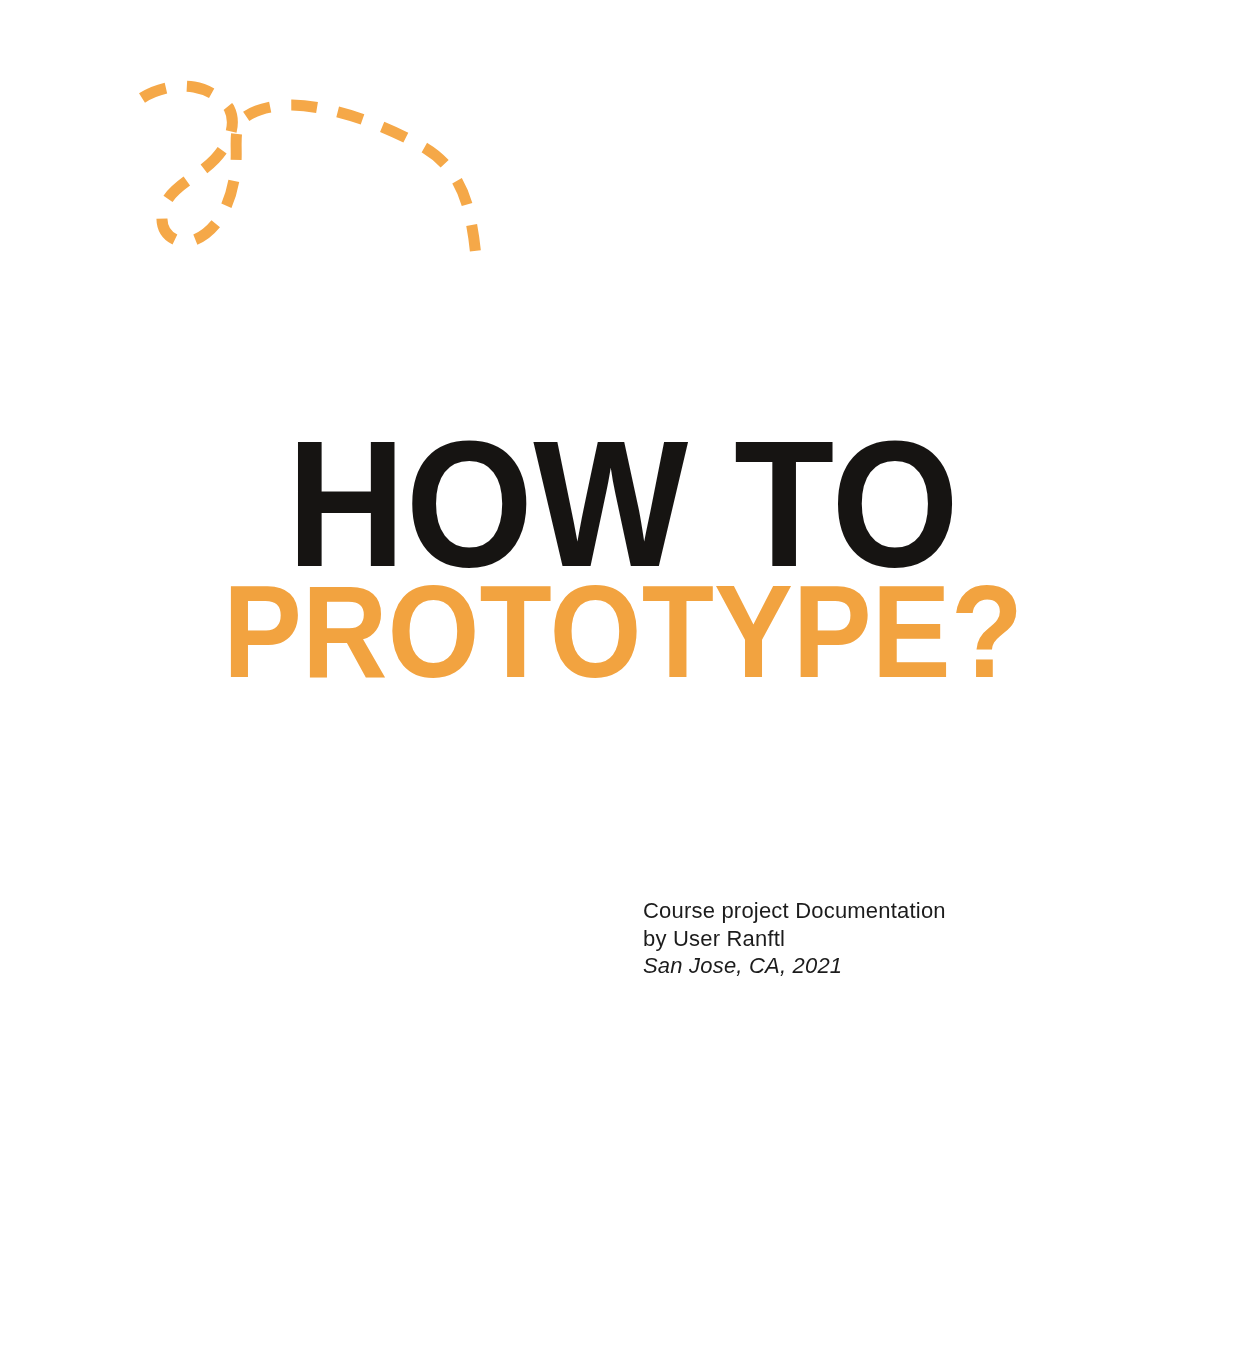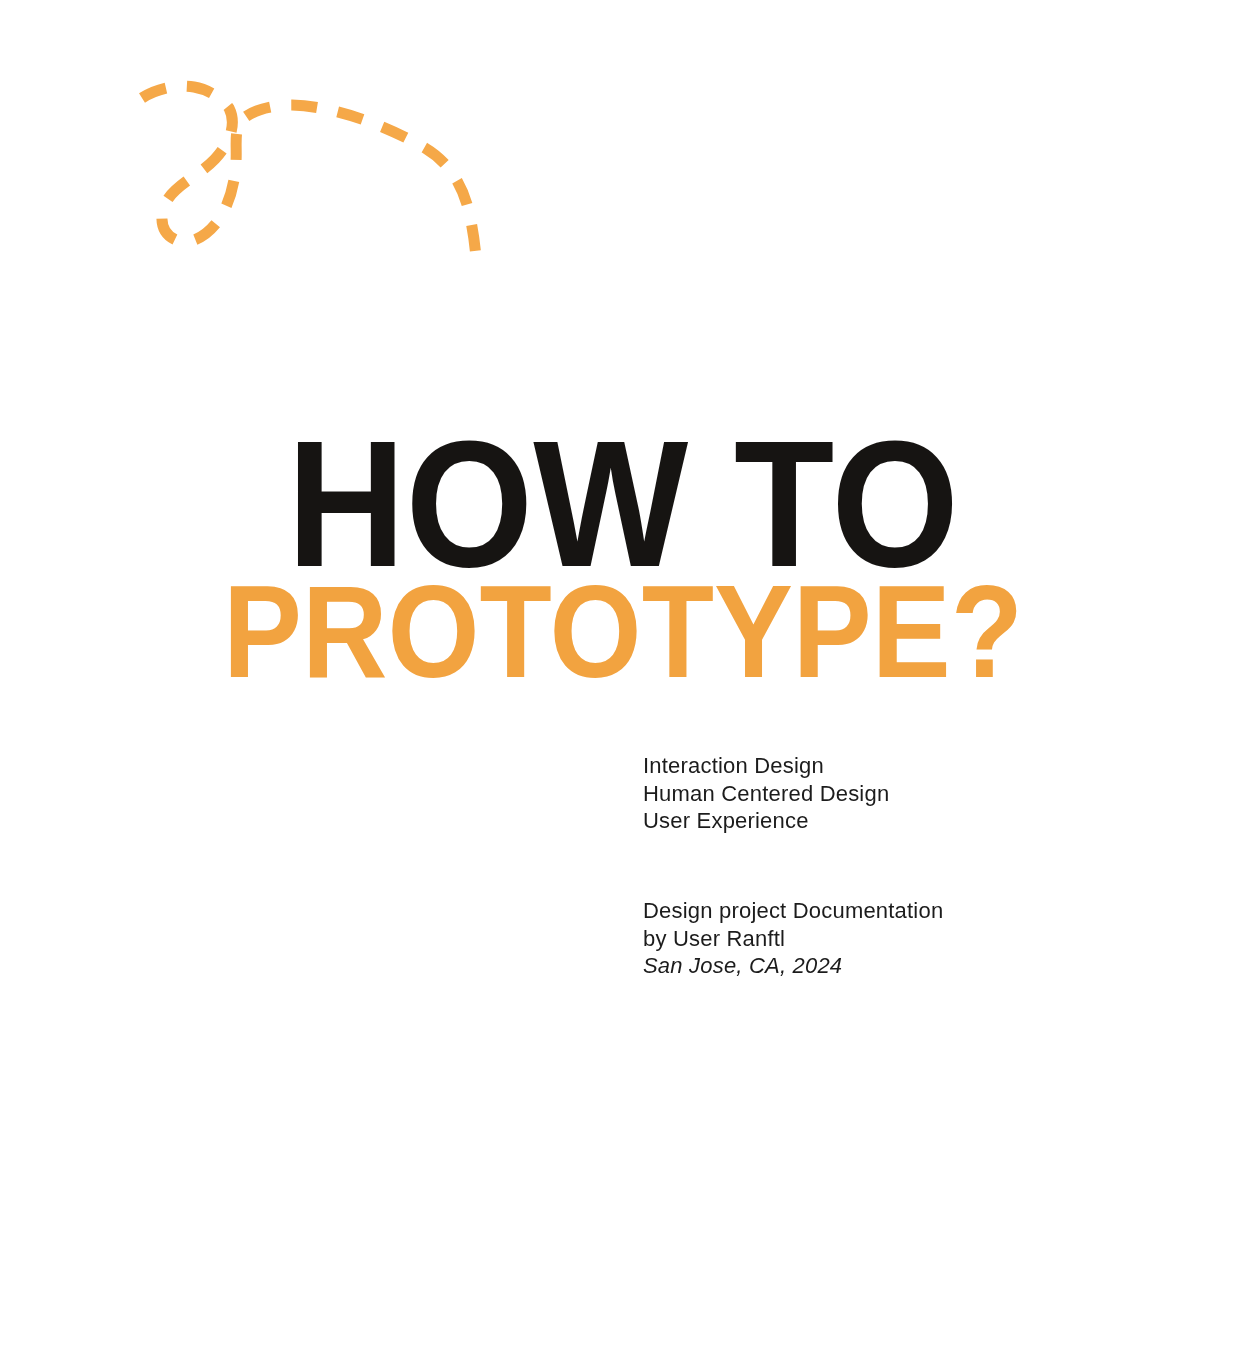--- a/index.html
+++ b/index.html
@@ -81,25 +81,20 @@
     <path class="dash-thick" d="M 743,1262
              C 748,1195 770,1135 808,1092
              C 846,1050 898,1020 952,1007
              C 985,1001 1020,999 1056,1001" stroke="#F5A848"></path>
 
     <text class="title-line-1" x="623" y="566" text-anchor="middle" textLength="672" lengthAdjust="spacingAndGlyphs" fill="#161412">HOW TO</text>
 
     <text class="title-line-2" x="623" y="677" text-anchor="middle" textLength="800" lengthAdjust="spacingAndGlyphs" fill="#F2A340">PROTOTYPE?</text>
   </svg>
 
-  <div class="text-block topics">
-    <div>Interaction Design</div>
-    <div>Human Centered Design</div>
-    <div>User Experience</div>
-  </div>
 
   <div class="text-block credits">
-    <div>Design project Documentation</div>
+    <div>Course project Documentation</div>
     <div>by User Ranftl</div>
-    <div class="italic">San Jose, CA, 2024</div>
+    <div class="italic">San Jose, CA, 2021</div>
   </div>
 
 </div>
 
 </body></html>

